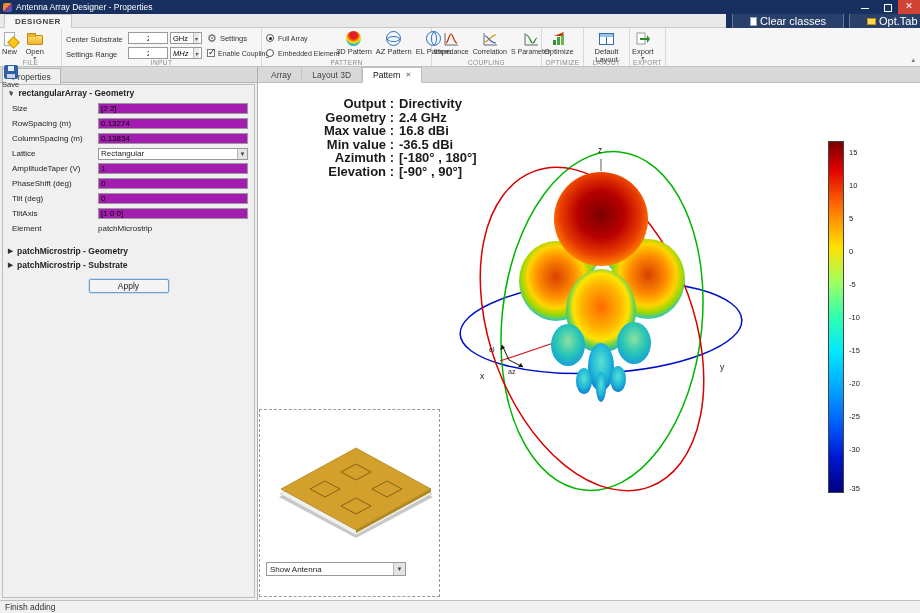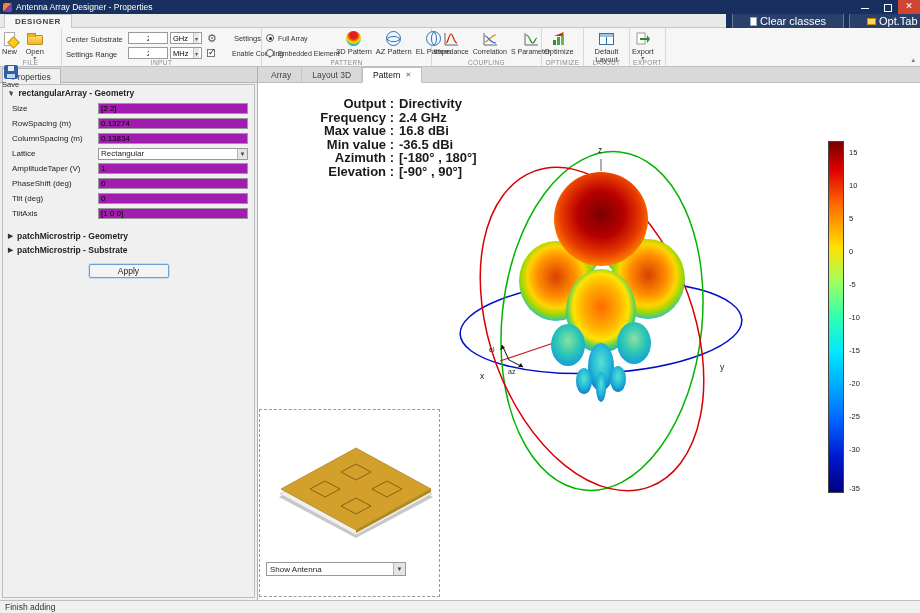--- a/index.html
+++ b/index.html
@@ -42,21 +42,21 @@
   .i-open::before{content:"";position:absolute;top:-3px;left:-1px;width:7px;height:3px;background:#f0b428;border:1px solid #c08c1c;border-bottom:none;}
   .i-save{width:14px;height:14px;background:#2f5fa8;border-radius:2px;position:relative;}
   .i-save::before{content:"";position:absolute;top:1px;left:4px;right:4px;height:5px;background:#e8eef6;}
   .i-save::after{content:"";position:absolute;bottom:1px;left:3px;right:3px;height:4px;background:#c8d4e4;}
   
   .inp-lbl{position:absolute;font-size:7.5px;color:#333;white-space:nowrap;}
   .inp-field{position:absolute;height:12px;border:1px solid #9a9a9a;background:#fff;font-size:7.5px;font-family:inherit;padding:0 18px;}
   .unitbox{position:absolute;height:12px;border:1px solid #9a9a9a;background:#fff;font-size:7.5px;display:flex;align-items:center;padding:0 2px;}
   .unitbox .ua{margin-left:auto;font-size:6px;color:#555;background:#e8e8e8;border-left:1px solid #bbb;padding:0 1px;align-self:stretch;display:flex;align-items:center;}
   .i-gear::before{content:"⚙";font-size:11px;color:#616161;line-height:1;}
-  .settings-row,.coupling-row{position:absolute;display:flex;align-items:center;gap:17px;font-size:7.5px;color:#333;white-space:nowrap;}
+  .settings-row,.coupling-row{position:absolute;display:flex;align-items:center;gap:3px;font-size:7.5px;color:#333;white-space:nowrap;}
   .cb{width:8px;height:8px;border:1px solid #777;background:#fff;position:relative;flex:none;}
   .cb.checked::after{content:"✓";position:absolute;top:-3px;left:0;font-size:9px;color:#222;}
   
   .radio-col{position:absolute;left:4px;top:6px;display:flex;flex-direction:column;gap:7px;}
   .radio-row{display:flex;align-items:center;gap:4px;font-size:7px;color:#333;white-space:nowrap;}
   .radio{width:8px;height:8px;border:1px solid #555;border-radius:50%;background:#fff;position:relative;flex:none;}
   .radio.sel::after{content:"";position:absolute;inset:1.5px;background:#222;border-radius:50%;}
   .i-sphere{width:15px;height:15px;border-radius:50%;background:radial-gradient(circle at 50% 28%,#e02020 0 28%,#ff9000 45%,#ffe000 56%,#20c0c0 72%,#2040d0 100%);}
   .i-az{width:15px;height:15px;border-radius:50%;border:1.5px solid #3070b0;background:#f2f7ff;position:relative;}
   .i-az::after{content:"";position:absolute;left:0;right:0;top:4px;height:4px;border:1px solid #3070b0;border-radius:50%;}
@@ -175,21 +175,21 @@
 
     <div class="rsec" style="width:200px;">
       <span class="inp-lbl" style="left:4px;top:7px;">Center Substrate</span>
       <input class="inp-field" style="left: 66px; top: 4px; width: 40px;" value="2.4">
       <div class="unitbox" style="left:108px;top:4px;width:32px;">
         <span>GHz</span>
         <span class="ua">▾</span>
       </div>
       <span class="inp-lbl" style="left:4px;top:22px;">Settings Range</span>
       <input class="inp-field" style="left: 66px; top: 19px; width: 40px;" value="2160:24:2640">
-      <div class="unitbox" style="left:108px;top:19px;width:32px;">
+      <div class="unitbox" style="left:108px;top:19px;width:32px;font-style:italic;">
         <span>MHz</span>
         <span class="ua">▾</span>
       </div>
       <div class="settings-row" style="left:145px;top:5px;">
         <span class="i-gear"></span>
         <span>Settings</span>
       </div>
       <div class="coupling-row" style="left:145px;top:21px;font-size:7px;">
         <span class="cb checked"></span>
         <span>Enable Coupling</span>
@@ -351,20 +351,24 @@
         <input class="pinput" value="0" style="">
       </div>
       <div class="prow">
         <span class="plabel">Tilt (deg)</span>
         <input class="pinput" value="0" style="">
       </div>
       <div class="prow">
         <span class="plabel">TiltAxis</span>
         <input class="pinput" value="[1 0 0]" style="">
       </div>
+      <div class="prow">
+        <span class="plabel">Element</span>
+        <span class="pstatic">patchMicrostrip</span>
+      </div>
 
       <div class="collapsed-wrap">
         <div class="psec" style="height:14px;">
           <span class="tri">▶</span>
           <span>patchMicrostrip - Geometry</span>
         </div>
         <div class="psec" style="height:14px;">
           <span class="tri">▶</span>
           <span>patchMicrostrip - Substrate</span>
         </div>
@@ -389,21 +393,21 @@
     </div>
 
     <div class="canvas">
 
       <div class="info">
         <div class="irow">
           <span class="ilabel">Output :</span>
           <span class="ival">Directivity</span>
         </div>
         <div class="irow">
-          <span class="ilabel">Frequency :</span>
+          <span class="ilabel">Geometry :</span>
           <span class="ival">2.4 GHz</span>
         </div>
         <div class="irow">
           <span class="ilabel">Max value :</span>
           <span class="ival">16.8 dBi</span>
         </div>
         <div class="irow">
           <span class="ilabel">Min value :</span>
           <span class="ival">-36.5 dBi</span>
         </div>

